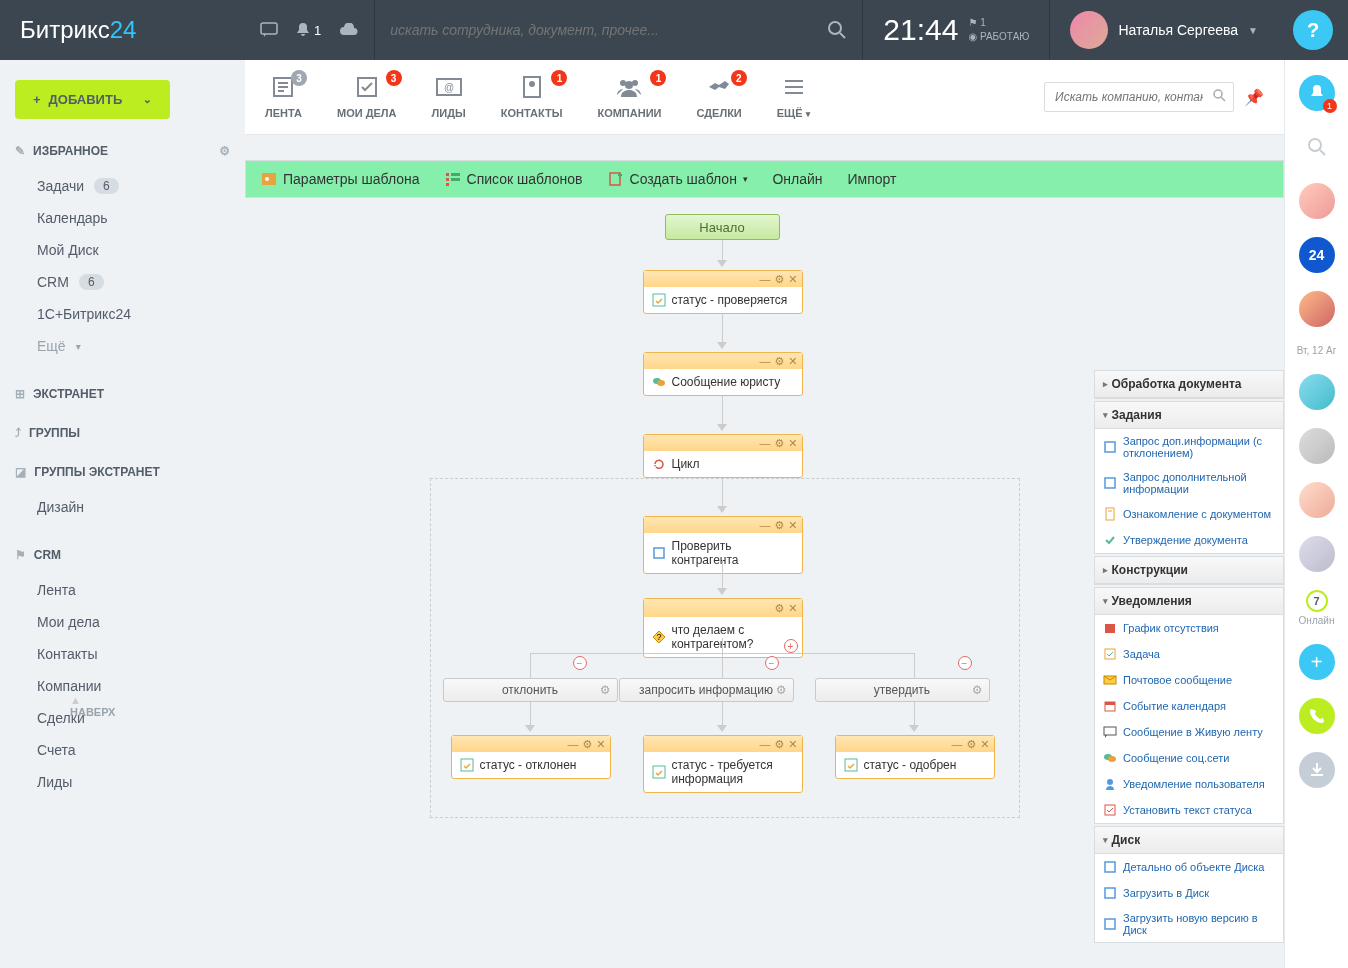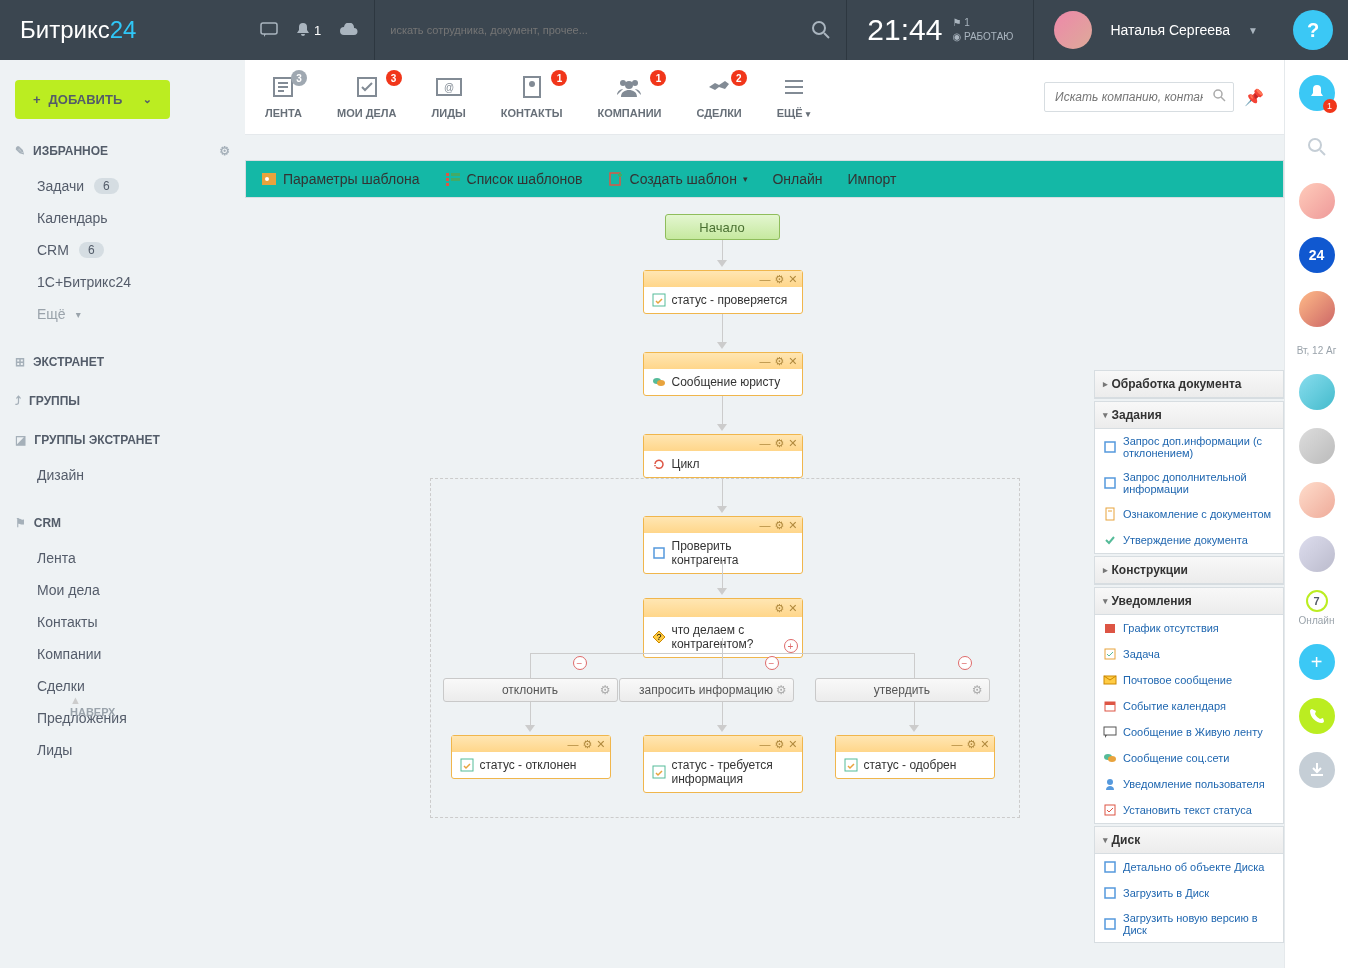--- a/index.html
+++ b/index.html
@@ -5,26 +5,26 @@
 *{margin:0;padding:0;box-sizing:border-box;font-family:"Helvetica Neue",Arial,sans-serif}
 body{background:#eef2f4;overflow:hidden;height:968px;width:1348px;position:relative}
 .header{height:60px;background:#3b4650;display:flex;align-items:center;color:#fff}
 .logo{width:245px;padding-left:20px;font-size:24px;font-weight:300}
 .logo .b24{color:#2fc7f7;font-weight:400}
 .hdr-icons{display:flex;align-items:center;gap:18px;padding:0 15px;color:#aab5bf}
 .hdr-icons .ico{cursor:pointer;font-size:16px}
 .hdr-icons .bell{display:flex;align-items:center;gap:4px}
 .vdiv{width:1px;height:60px;background:#2d3740}
 .search-area{flex:1;display:flex;align-items:center;padding:0 15px;position:relative}
-.search-area input{background:transparent;border:none;outline:none;color:#aab5bf;font-size:11px;width:100%;}
+.search-area input{background:transparent;border:none;outline:none;color:#aab5bf;font-size:14px;width:100%;font-style:italic}
 .search-area .srch-ico{color:#aab5bf;font-size:20px;position:absolute;right:15px}
 .time-area{padding:0 20px;display:flex;align-items:center}
 .time{font-size:30px;font-weight:300;color:#fff}
 .time-status{font-size:10px;color:#aab5bf;margin-left:10px;line-height:14px}
-.user-area{display:flex;align-items:center;padding:0 20px;gap:18px;cursor:pointer}
+.user-area{display:flex;align-items:center;padding:0 20px;gap:10px;cursor:pointer}
 .avatar{width:38px;height:38px;border-radius:50%;background:linear-gradient(135deg,#e8a,#da9)}
 .user-name{font-size:14px;color:#fff}
 .help-btn{width:40px;height:40px;border-radius:50%;background:#3bc8f5;color:#fff;display:flex;align-items:center;justify-content:center;font-size:20px;font-weight:700;margin:0 15px;cursor:pointer}
 .sidebar-left{position:absolute;left:0;top:60px;width:245px;bottom:0;background:#eef2f4;padding:20px 15px;overflow:hidden}
 .add-btn{background:#bbed21;color:#535c69;border:none;border-radius:4px;padding:12px 18px;font-size:13px;font-weight:700;cursor:pointer;display:flex;align-items:center;gap:8px;width:155px;justify-content:space-between}
 .sb-section{margin-top:25px}
 .sb-title{font-size:12px;font-weight:700;color:#535c69;display:flex;align-items:center;gap:8px;margin-bottom:12px}
 .sb-title .si{color:#a5b0b9}
 .sb-item{padding:8px 0 8px 22px;font-size:14px;color:#545c6a;cursor:pointer;display:flex;align-items:center;gap:10px}
 .sb-item .badge{background:#d5dde2;color:#535c69;border-radius:10px;padding:1px 9px;font-size:12px}
@@ -34,21 +34,21 @@
 .page-title{font-size:32px;font-weight:300;color:#333;padding:28px 0 20px}
 .crm-nav{background:#fff;padding:15px 20px;display:flex;align-items:center;gap:35px;border-bottom:1px solid #e5e9ec}
 .crm-nav-item{display:flex;flex-direction:column;align-items:center;gap:8px;cursor:pointer;position:relative}
 .crm-nav-item .nico{width:28px;height:24px;color:#828b95;font-size:22px;display:flex;align-items:center;justify-content:center}
 .crm-nav-item .nlbl{font-size:11px;color:#676f78;font-weight:700}
 .crm-nav-item .nbadge{position:absolute;top:-5px;right:-5px;background:#f1361a;color:#fff;border-radius:50%;width:16px;height:16px;font-size:10px;display:flex;align-items:center;justify-content:center;font-weight:700}
 .crm-nav-item .nbadge.gray{background:#9fa8b1}
 .crm-search{margin-left:auto;display:flex;align-items:center;gap:10px}
 .crm-search input{border:1px solid #d7dde1;padding:7px 30px 7px 10px;border-radius:2px;font-size:12px;font-style:italic;width:190px;color:#999}
 .crm-search .pin{color:#828b95;font-size:16px;cursor:pointer}
-.toolbar{background:#14b8a6;border:1px solid #d7dde1;margin-top:25px;padding:10px 15px;display:flex;align-items:center;gap:25px}
+.toolbar{background:#86efac;border:1px solid #d7dde1;margin-top:25px;padding:10px 15px;display:flex;align-items:center;gap:25px}
 .tb-item{font-size:14px;color:#333;cursor:pointer;display:flex;align-items:center;gap:6px}
 .tb-item .tico{width:16px;height:16px}
 .workflow-area{position:relative;height:600px;display:flex;justify-content:center;padding-top:10px}
 .wf-container{position:relative;width:700px}
 .wf-node{position:absolute;border:1px solid;border-radius:3px;font-size:12px;background:#fff}
 .wf-start{left:250px;top:6px;width:115px;height:26px;background:linear-gradient(#e3f6d0,#c6e99f);border-color:#8fbd5c;color:#4a7032;display:flex;align-items:center;justify-content:center;font-size:13px}
 .wf-box{width:160px;border-color:#f0b64c}
 .wf-box-hdr{background:linear-gradient(#ffe6b3,#ffd68a);height:16px;display:flex;justify-content:flex-end;align-items:center;padding:0 4px;gap:4px}
 .wf-box-hdr span{color:#b18a3e;font-size:11px;cursor:pointer}
 .wf-box-body{padding:6px 8px;display:flex;align-items:center;gap:6px;min-height:24px;font-size:12px;color:#333}
@@ -154,20 +154,23 @@
       <span class="si" style="margin-left:auto">⚙</span>
     </div>
     <div class="sb-item">
         <span>Задачи</span>
         <span class="badge">6</span>
       </div>
     <div class="sb-item">
         <span>Календарь</span>
       </div>
     <div class="sb-item">
+        <span>Мой Диск</span>
+      </div>
+    <div class="sb-item">
         <span>CRM</span>
         <span class="badge">6</span>
       </div>
     <div class="sb-item">
         <span>1С+Битрикс24</span>
       </div>
     <div class="sb-item more">
         <span>Ещё</span>
         <span style="font-size:10px">▾</span>
       </div>
@@ -211,21 +214,21 @@
     <div class="sb-item">
         <span>Контакты</span>
       </div>
     <div class="sb-item">
         <span>Компании</span>
       </div>
     <div class="sb-item">
         <span>Сделки</span>
       </div>
     <div class="sb-item">
-        <span>Предложения</span>
+        <span>Счета</span>
       </div>
     <div class="sb-item">
         <span>Лиды</span>
       </div>
   </div>
   <div class="naverh"><span style="color:#ccc">▲</span><br><span>НАВЕРХ</span></div>
 </div>
 
 <div class="main">
 

